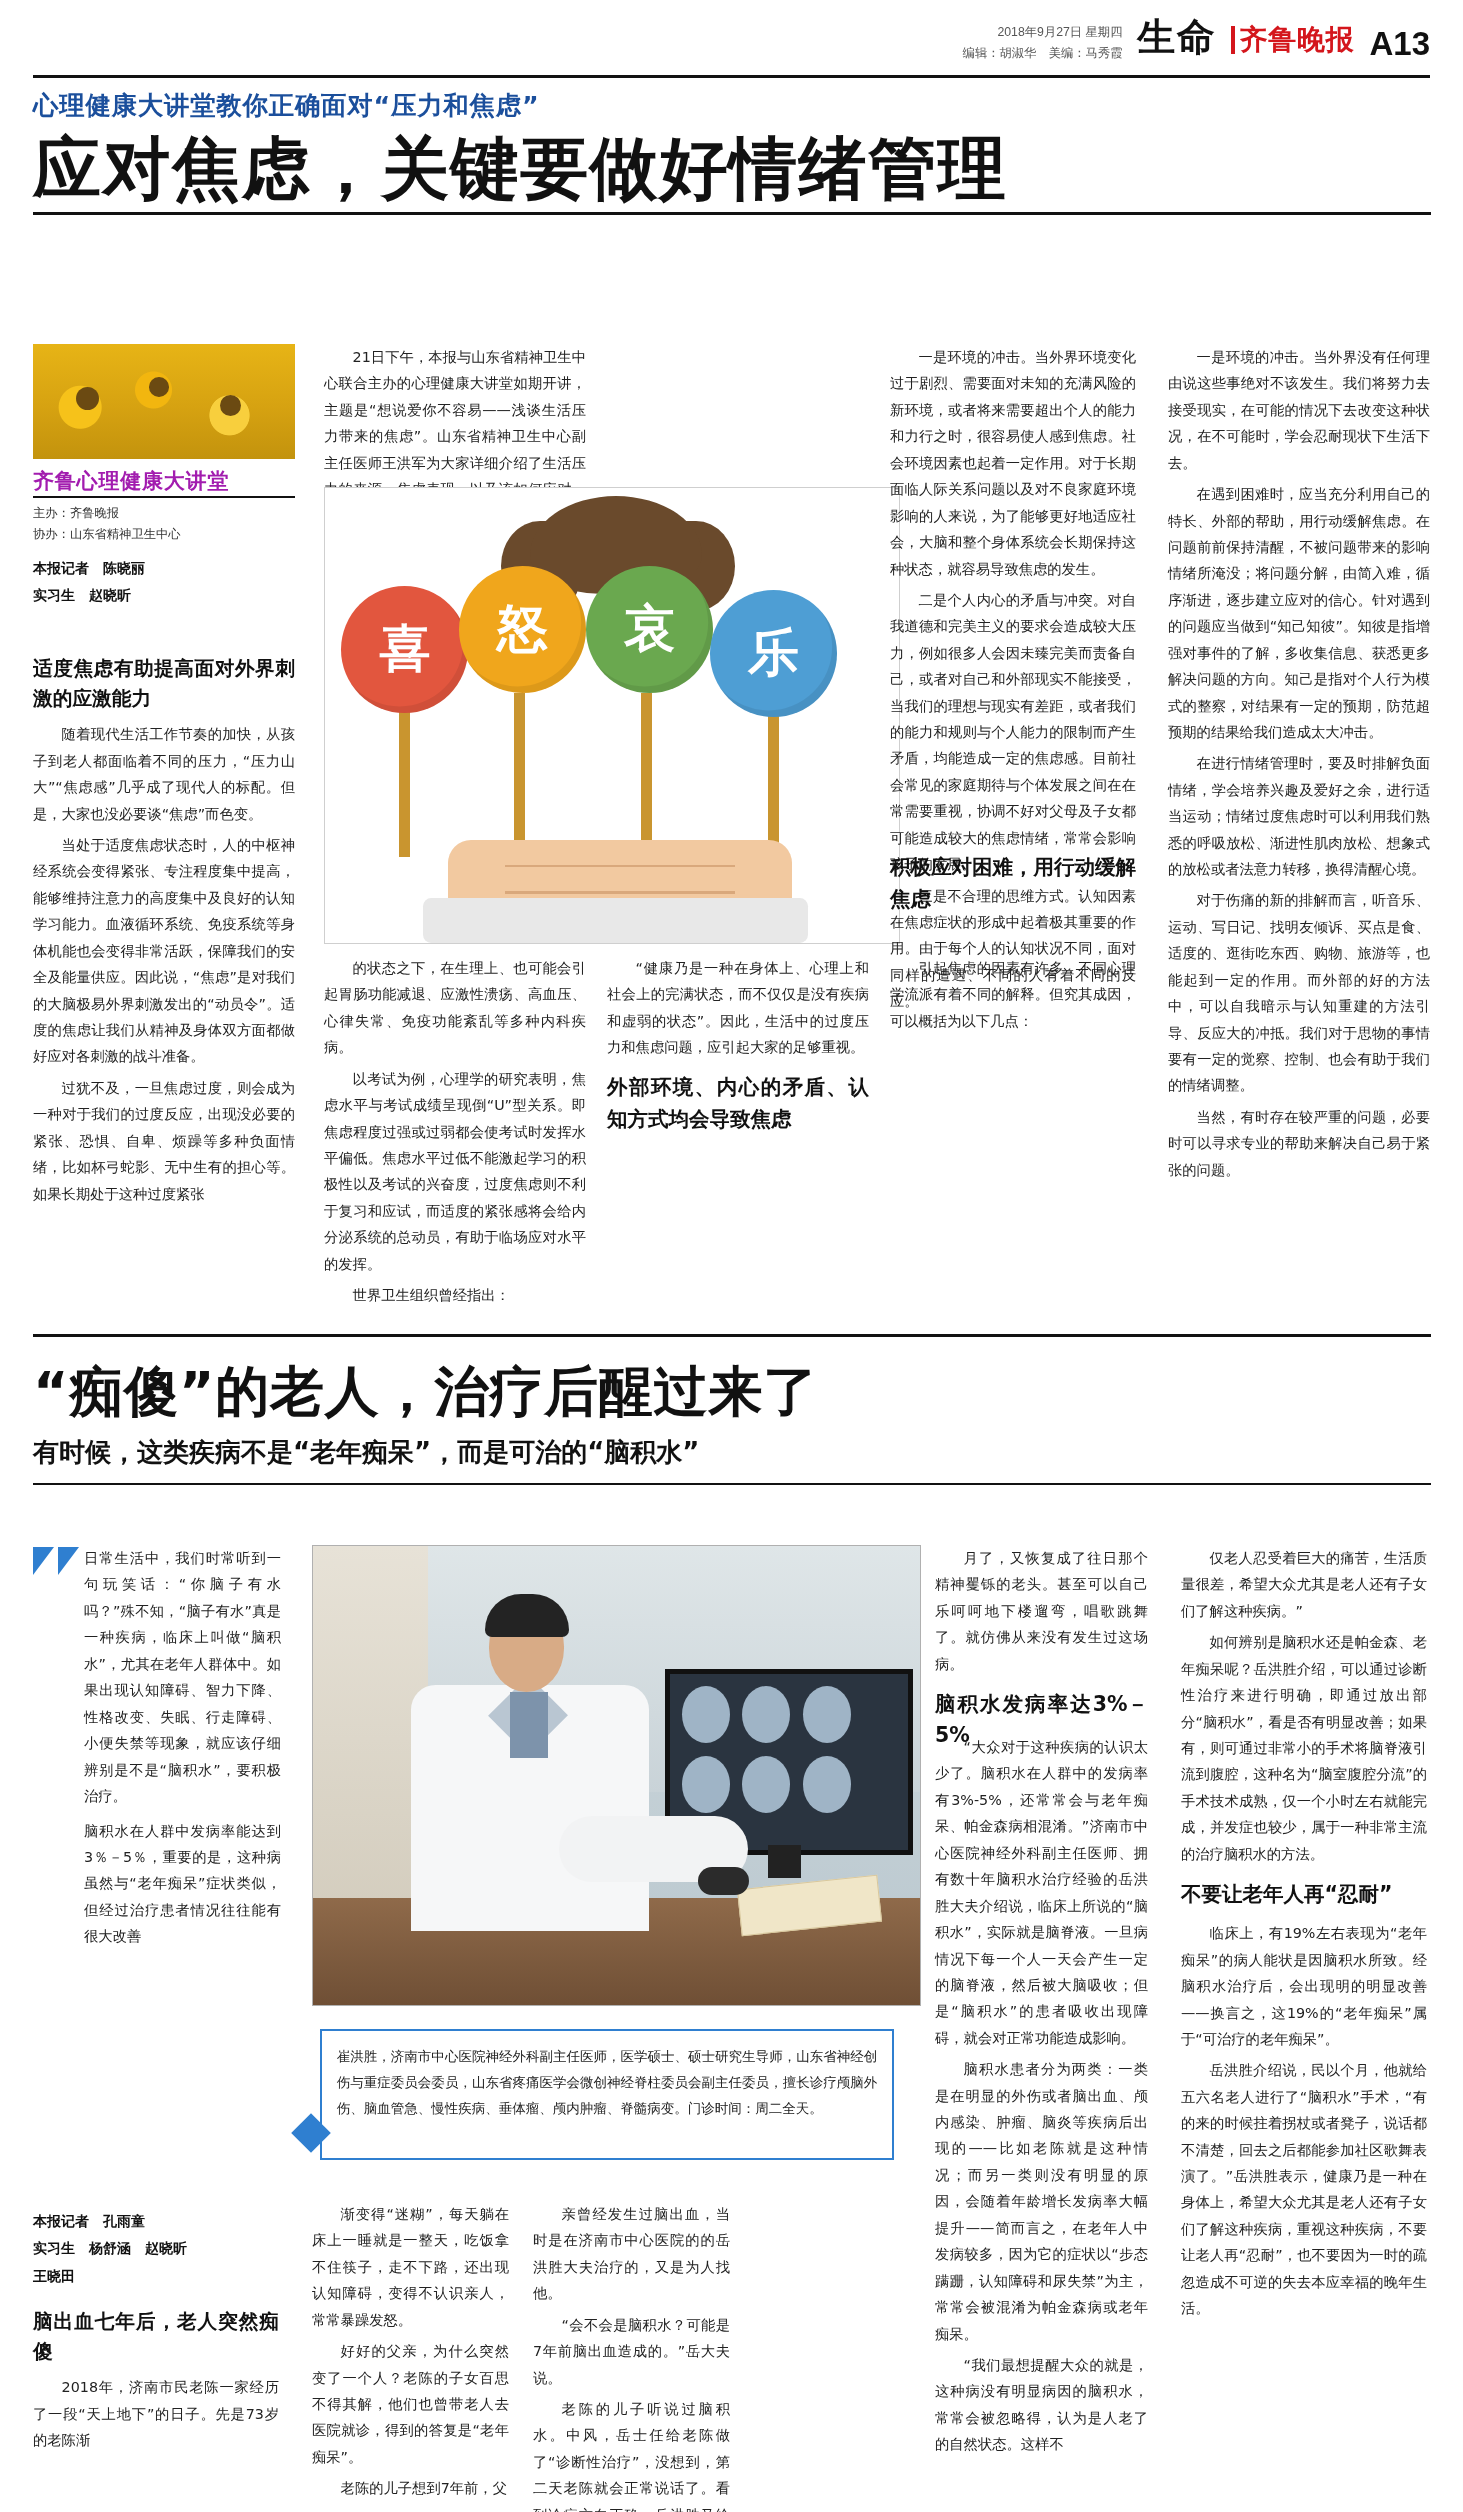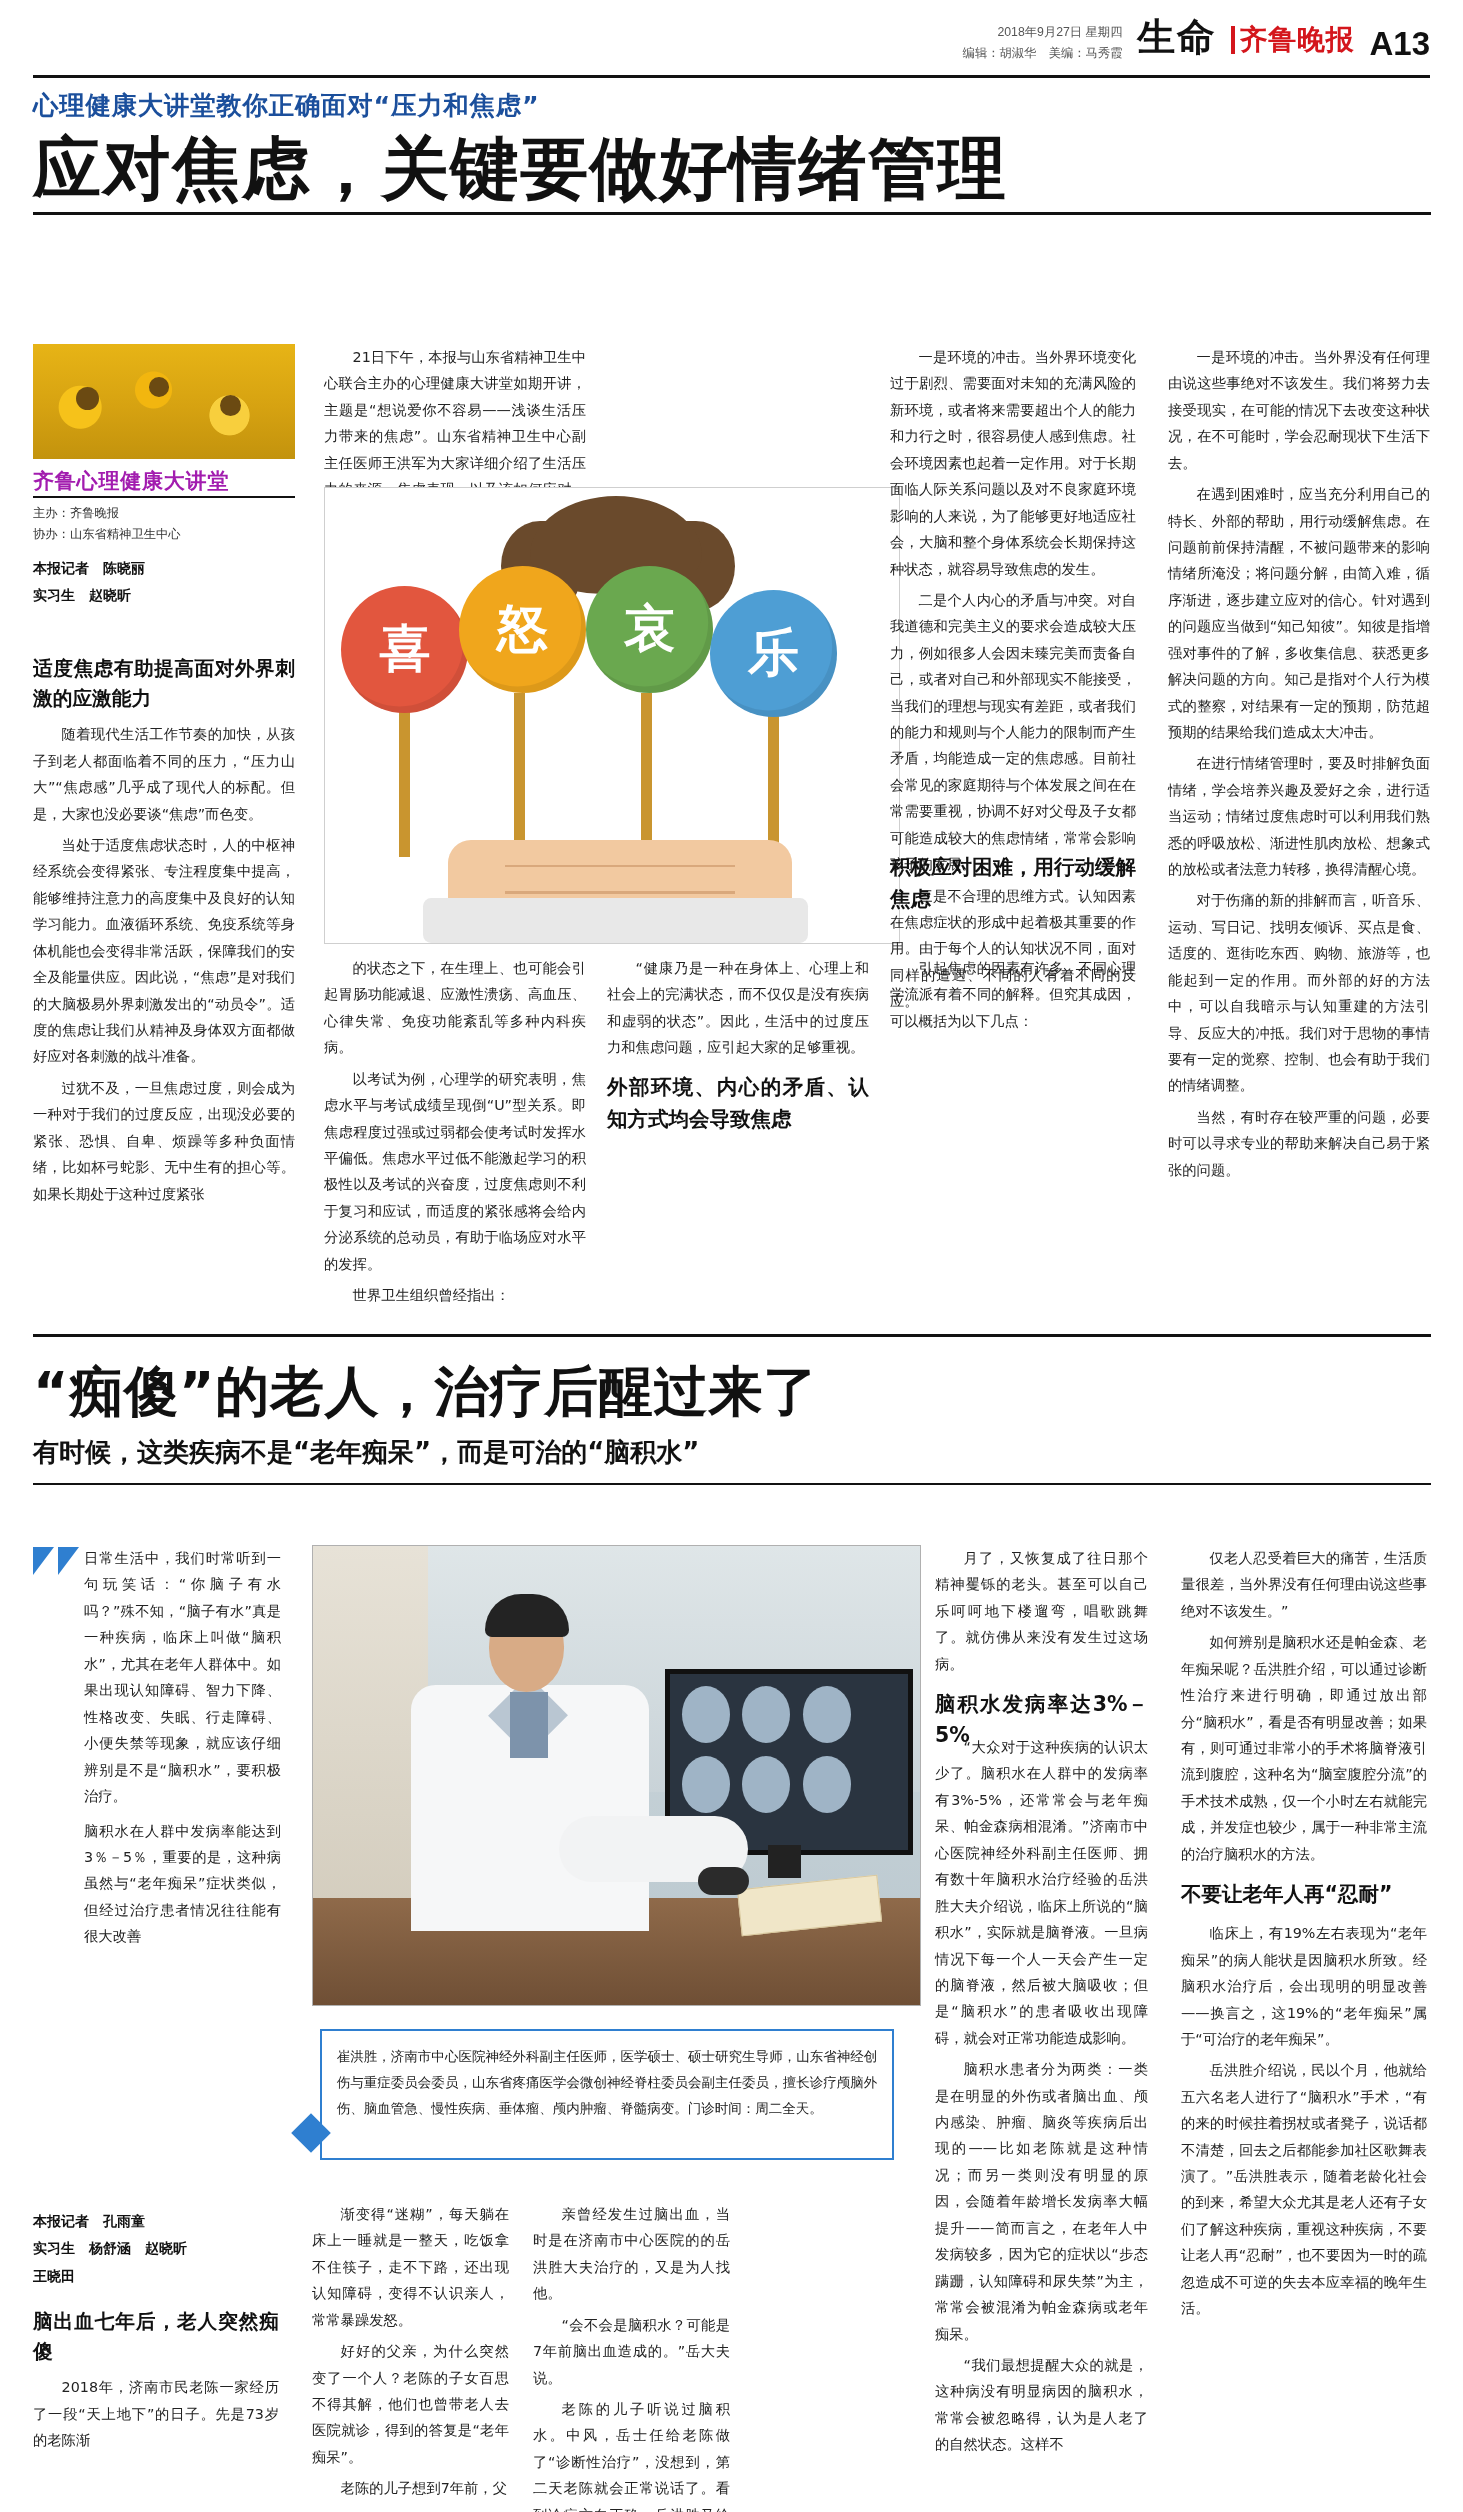--- a/index.html
+++ b/index.html
@@ -279,22 +279,22 @@
       <div class="midhead">脑积水发病率达3%－5%</div>
     </div>
 
     <div class="col" style="left:902px;top:189px;width:213px;">
       <p style="margin:0 0 4.9px;text-indent:2em;">“大众对于这种疾病的认识太少了。脑积水在人群中的发病率有3%-5%，还常常会与老年痴呆、帕金森病相混淆。”济南市中心医院神经外科副主任医师、拥有数十年脑积水治疗经验的岳洪胜大夫介绍说，临床上所说的“脑积水”，实际就是脑脊液。一旦病情况下每一个人一天会产生一定的脑脊液，然后被大脑吸收；但是“脑积水”的患者吸收出现障碍，就会对正常功能造成影响。</p>
       <p style="margin:0 0 4.9px;text-indent:2em;">脑积水患者分为两类：一类是在明显的外伤或者脑出血、颅内感染、肿瘤、脑炎等疾病后出现的——比如老陈就是这种情况；而另一类则没有明显的原因，会随着年龄增长发病率大幅提升——简而言之，在老年人中发病较多，因为它的症状以“步态蹒跚，认知障碍和尿失禁”为主，常常会被混淆为帕金森病或老年痴呆。</p>
       <p style="margin:0;text-indent:2em;">“我们最想提醒大众的就是，这种病没有明显病因的脑积水，常常会被忽略得，认为是人老了的自然状态。这样不</p>
     </div>
 
     <div class="col" style="left:1148px;top:0;width:246px;">
-      <p style="margin:0 0 4.9px;text-indent:2em;">仅老人忍受着巨大的痛苦，生活质量很差，当外界没有任何理由说这些事绝对不该发生。”</p>
+      <p style="margin:0 0 4.9px;text-indent:2em;">仅老人忍受着巨大的痛苦，生活质量很差，希望大众尤其是老人还有子女们了解这种疾病。”</p>
       <p style="margin:0 0 11.5px;text-indent:2em;">如何辨别是脑积水还是帕金森、老年痴呆呢？岳洪胜介绍，可以通过诊断性治疗来进行明确，即通过放出部分“脑积水”，看是否有明显改善；如果有，则可通过非常小的手术将脑脊液引流到腹腔，这种名为“脑室腹腔分流”的手术技术成熟，仅一个小时左右就能完成，并发症也较少，属于一种非常主流的治疗脑积水的方法。</p>
       <div class="midhead" style="margin-bottom:9.8px;">不要让老年人再“忍耐”</div>
       <p style="margin:0 0 4.9px;text-indent:2em;">临床上，有19%左右表现为“老年痴呆”的病人能状是因脑积水所致。经脑积水治疗后，会出现明的明显改善——换言之，这19%的“老年痴呆”属于“可治疗的老年痴呆”。</p>
-      <p style="margin:0;text-indent:2em;">岳洪胜介绍说，民以个月，他就给五六名老人进行了“脑积水”手术，“有的来的时候拄着拐杖或者凳子，说话都不清楚，回去之后都能参加社区歌舞表演了。”岳洪胜表示，随着老龄化社会的到来，希望大众尤其是老人还有子女们了解这种疾病，重视这种疾病，不要让老人再“忍耐”，也不要因为一时的疏忽造成不可逆的失去本应幸福的晚年生活。</p>
+      <p style="margin:0;text-indent:2em;">岳洪胜介绍说，民以个月，他就给五六名老人进行了“脑积水”手术，“有的来的时候拄着拐杖或者凳子，说话都不清楚，回去之后都能参加社区歌舞表演了。”岳洪胜表示，健康乃是一种在身体上，希望大众尤其是老人还有子女们了解这种疾病，重视这种疾病，不要让老人再“忍耐”，也不要因为一时的疏忽造成不可逆的失去本应幸福的晚年生活。</p>
     </div>
 
   </div>
 </div>
 
 
 </body></html>

